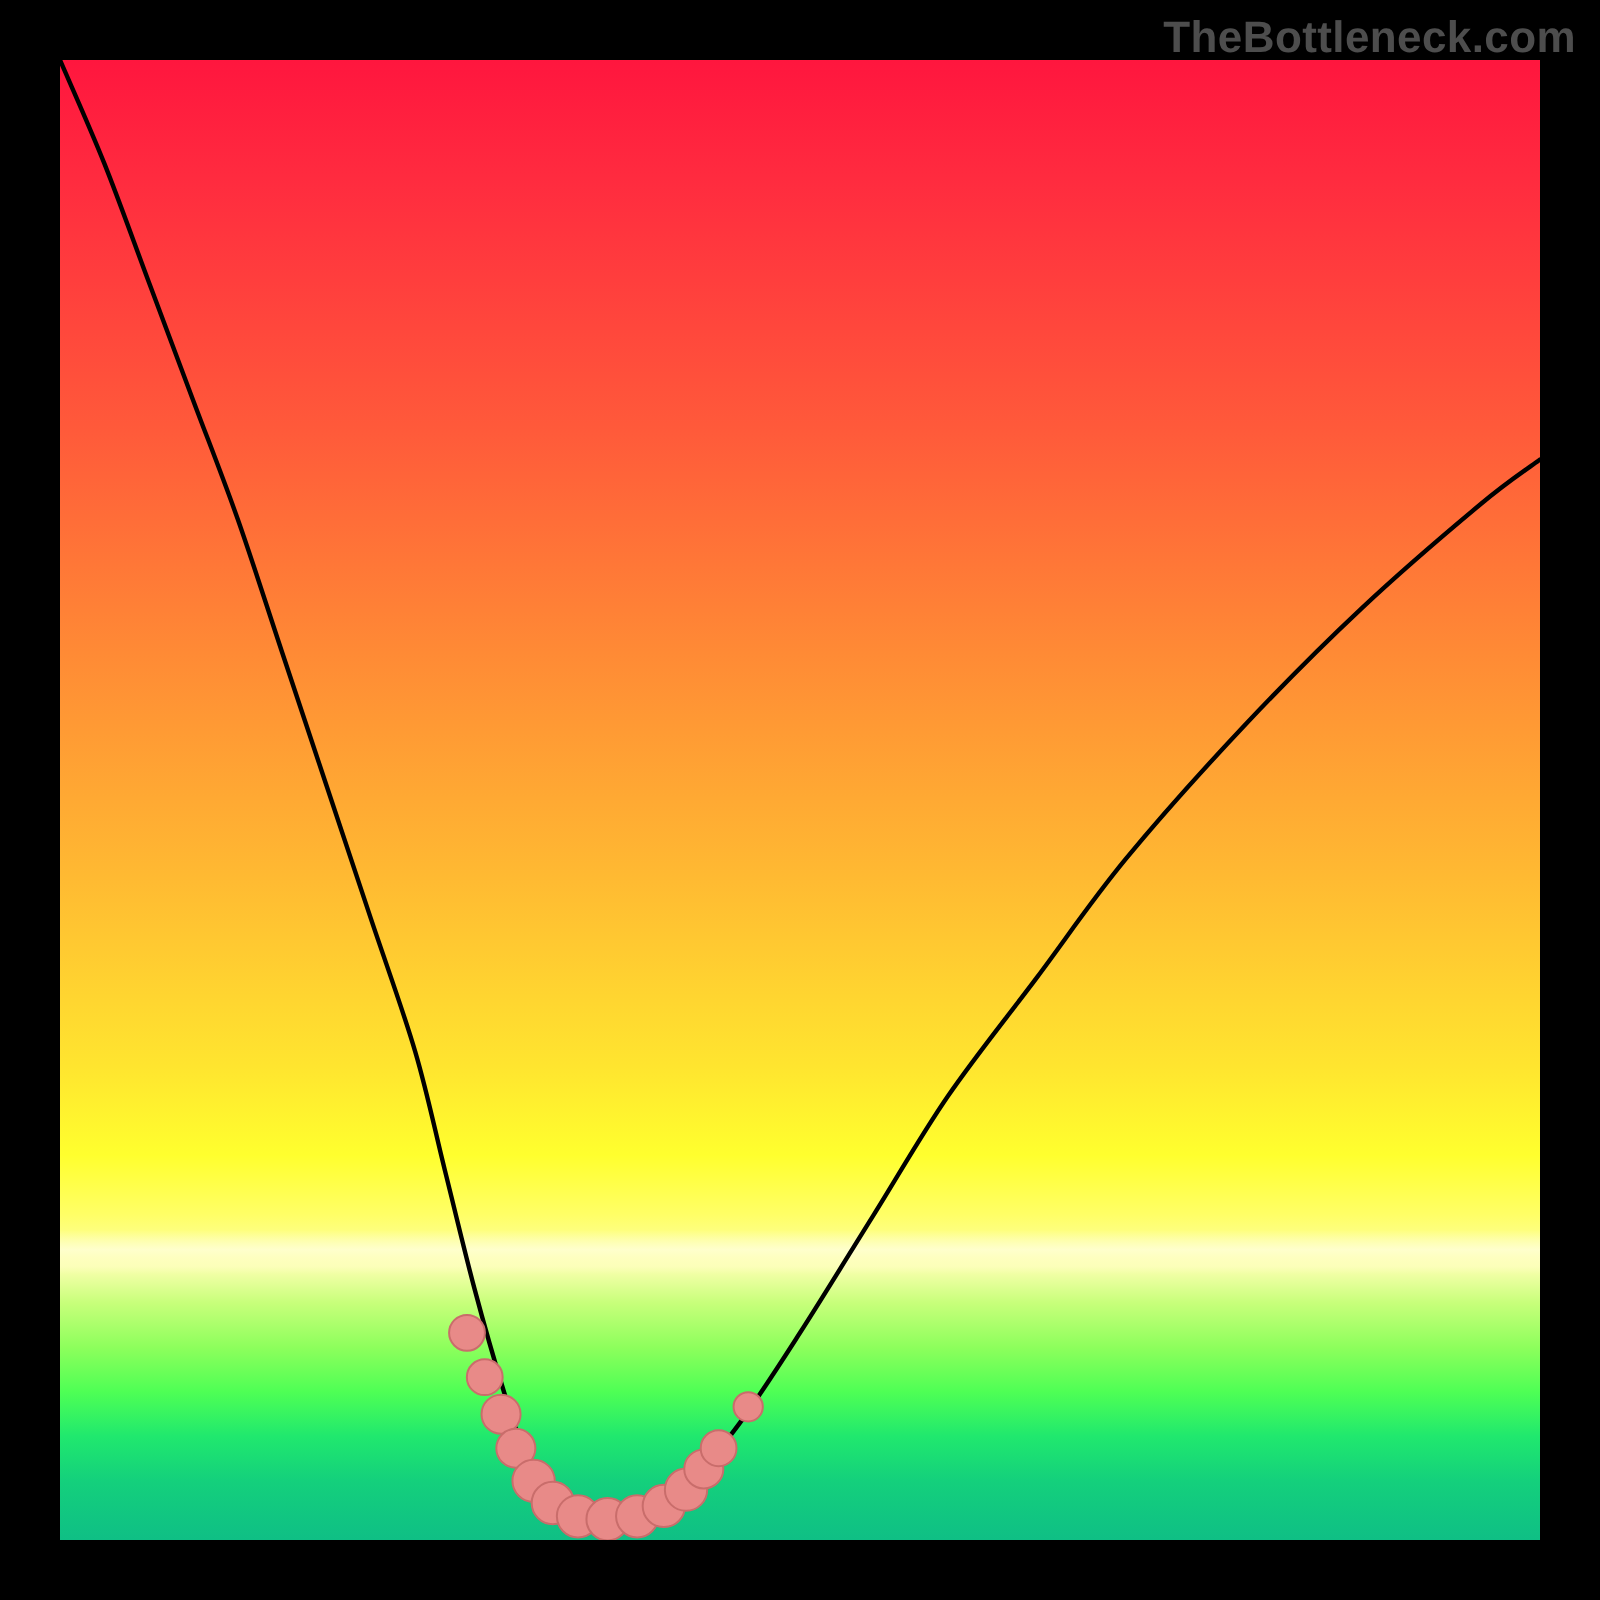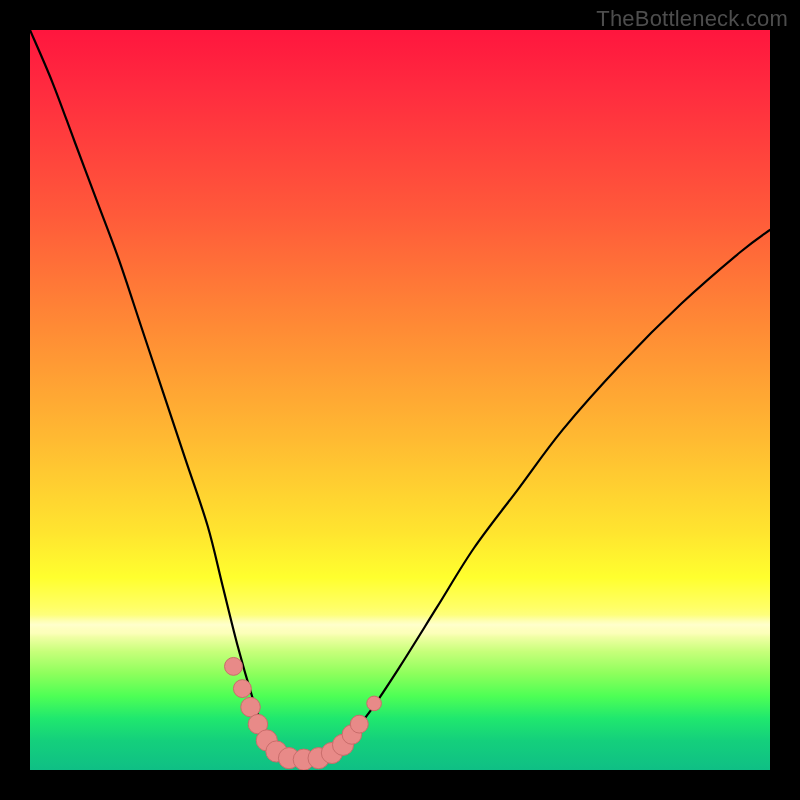--- a/index.html
+++ b/index.html
@@ -66,21 +66,21 @@
       rgba(255,255,210,0.9) 45%,
       rgba(255,255,180,0) 100%
     );
   }
   .watermark {
     position: absolute;
     top: 6px;
     right: 12px;
     color: #4d4d4d;
     font-size: 22px;
-    font-weight: 400;
+    font-weight: 700;
     letter-spacing: 0.2px;
     user-select: none;
   }
   svg.curve {
     position: absolute;
     top: 0;
     left: 0;
     width: 100%;
     height: 100%;
     overflow: visible;

